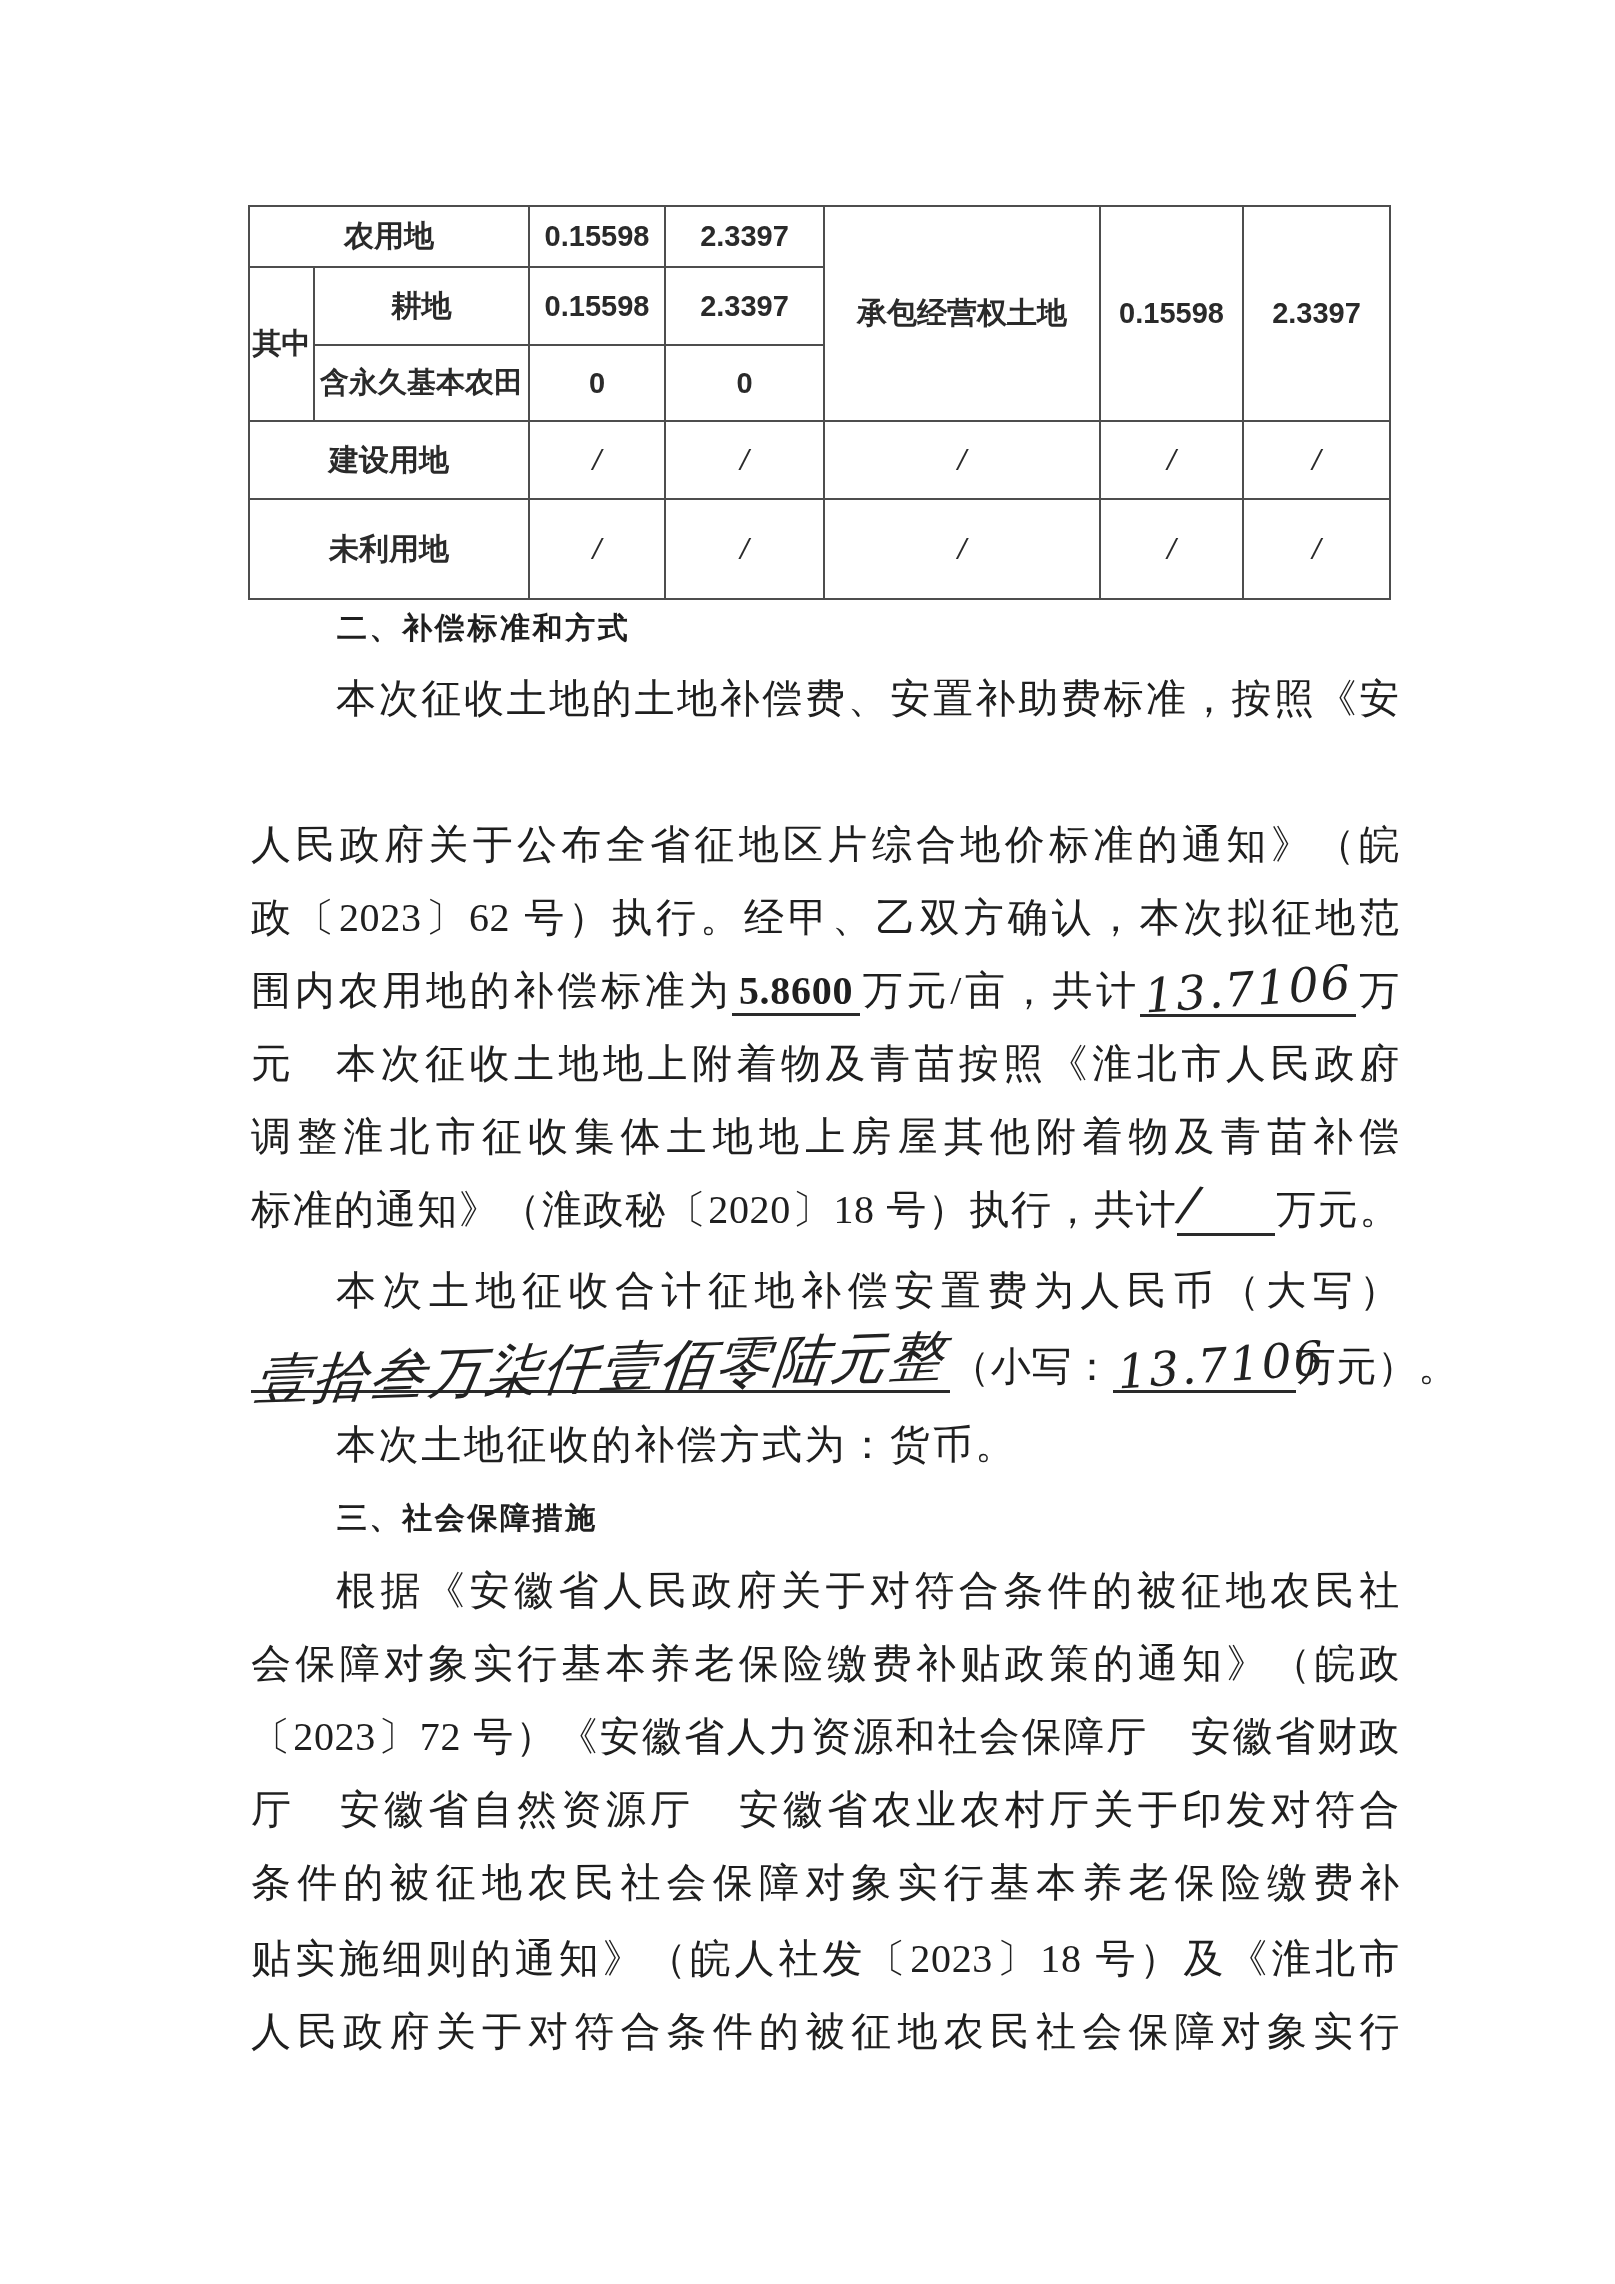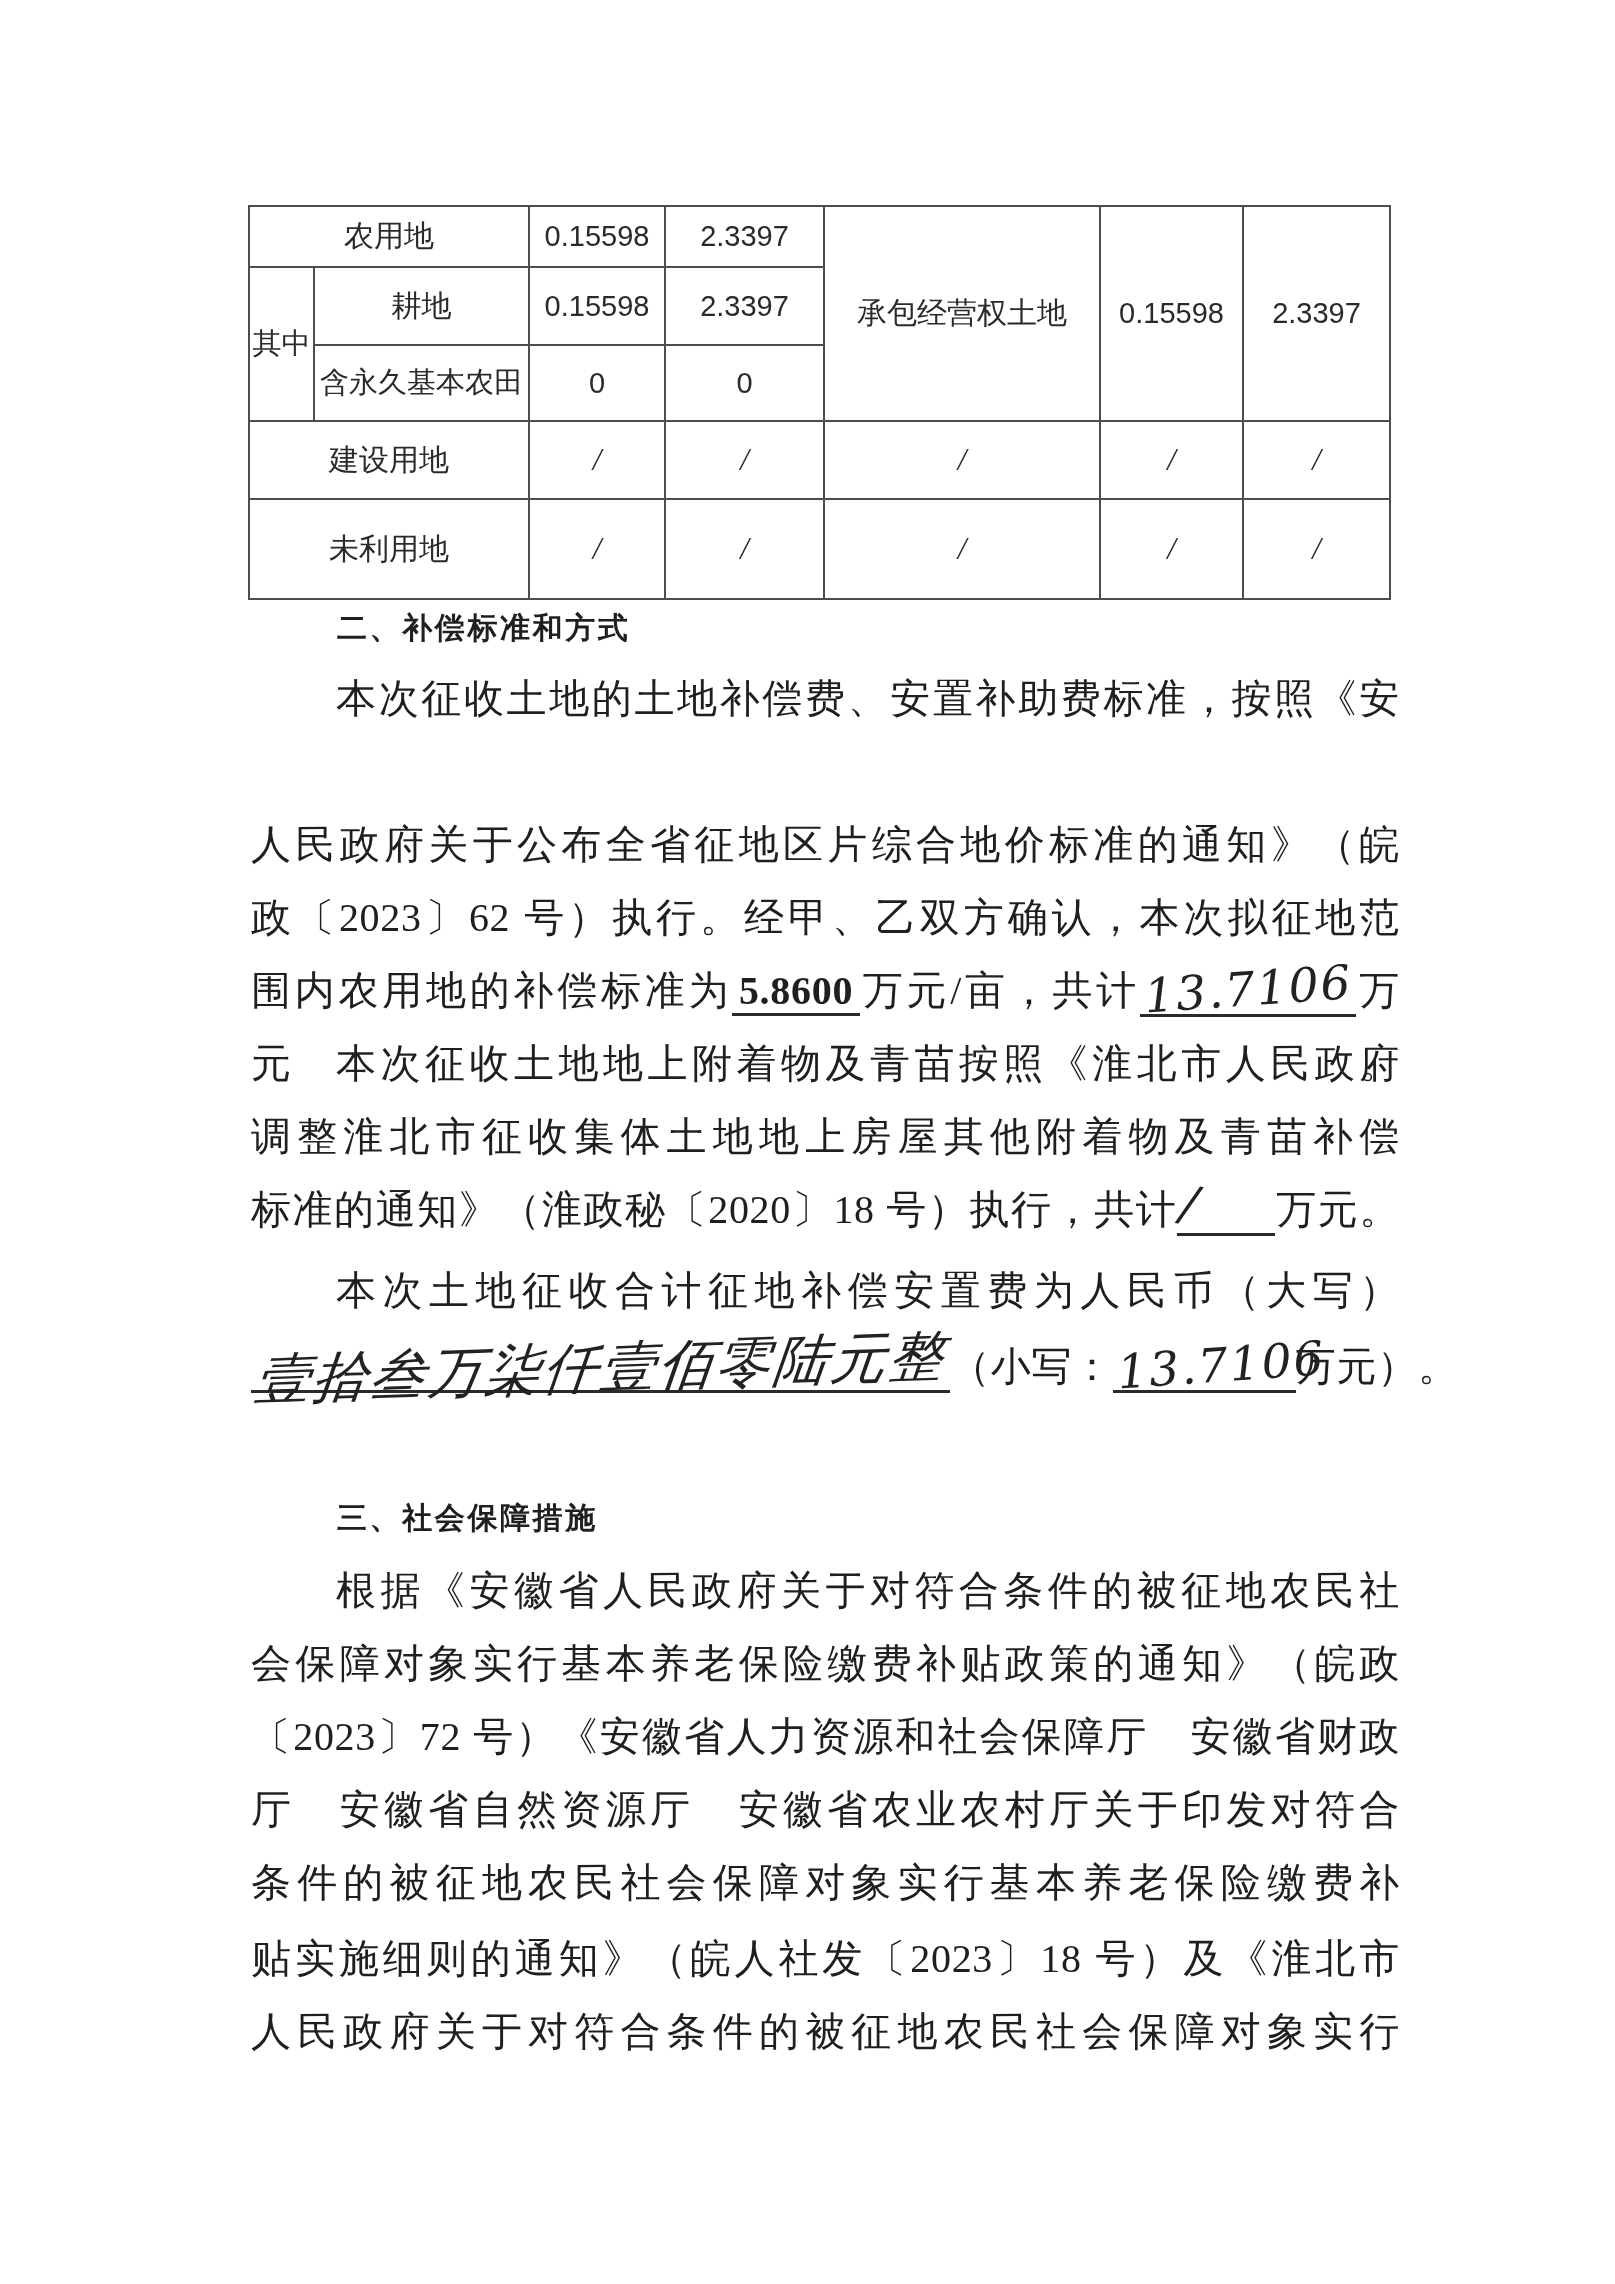--- a/index.html
+++ b/index.html
@@ -2,21 +2,21 @@
 <html style="font-size:10.4px"><head>
 <meta charset="utf-8">
 <style>
   * { margin:0; padding:0; box-sizing:border-box; }
   html,body { width:1616px; height:2284px; background:#ffffff; overflow:hidden; }
   body { font-family:"Liberation Serif","DejaVu Serif",serif; color:#1f1f1f; }
   .page { position:relative; width:1616px; height:2284px; background:#ffffff; }
 
   
   .land-table { position:absolute; left:248px; top:205px; width:1141px; height:372px;
-                border-collapse:collapse; table-layout:fixed; }
+                border-collapse:collapse; table-layout:fixed;font-weight:bold; }
   .land-table td { border:2px solid #4d4d4d; text-align:center; vertical-align:middle;
                    font-size:30px; color:#2a2a2a; overflow:hidden; }
   .land-table td.num { font-family:"Liberation Sans","DejaVu Sans",sans-serif; font-size:29px; }
   .land-table td.slash { font-size:31px; font-style:italic; }
   .land-table td.tight { letter-spacing:0; font-size:29px; }
 
   
   .line { position:absolute; left:251px; width:1149px; height:73px; line-height:73px;
           font-size:40px; letter-spacing:0.7px; white-space:nowrap; color:#1f1f1f; }
   .just { text-align:justify; text-align-last:justify; white-space:normal; }
@@ -110,20 +110,21 @@
 
   <div class="line just indent" style="top:1254px">本次土地征收合计征地补偿安置费为人民币（大写）</div>
 
   <div class="line hw-row" style="top:1330px">
     <span class="blank hw-fill"><span class="hand hand-cap">壹拾叁万柒仟壹佰零陆元整</span></span>
       <span>（小写：</span>
       <span class="blank" style="min-width:183px"><span class="hand hand-num">13.7106</span></span>
       <span>万元）。</span>
   </div>
 
+  <div class="line indent" style="top:1408px; letter-spacing:2.6px">本次土地征收的补偿方式为：货币。</div>
 
   <div class="line heading" style="top:1481px">三、社会保障措施</div>
 
   <div class="line just indent" style="top:1554px">根据《安徽省人民政府关于对符合条件的被征地农民社</div>
   <div class="line just" style="top:1627px">会保障对象实行基本养老保险缴费补贴政策的通知》（皖政</div>
   <div class="line just" style="top:1700px">〔2023〕72 号）《安徽省人力资源和社会保障厅　安徽省财政</div>
   <div class="line just" style="top:1773px">厅　安徽省自然资源厅　安徽省农业农村厅关于印发对符合</div>
   <div class="line just" style="top:1846px">条件的被征地农民社会保障对象实行基本养老保险缴费补</div>
   <div class="line just" style="top:1922px">贴实施细则的通知》（皖人社发〔2023〕18 号）及《淮北市</div>
   <div class="line just" style="top:1995px">人民政府关于对符合条件的被征地农民社会保障对象实行</div>

